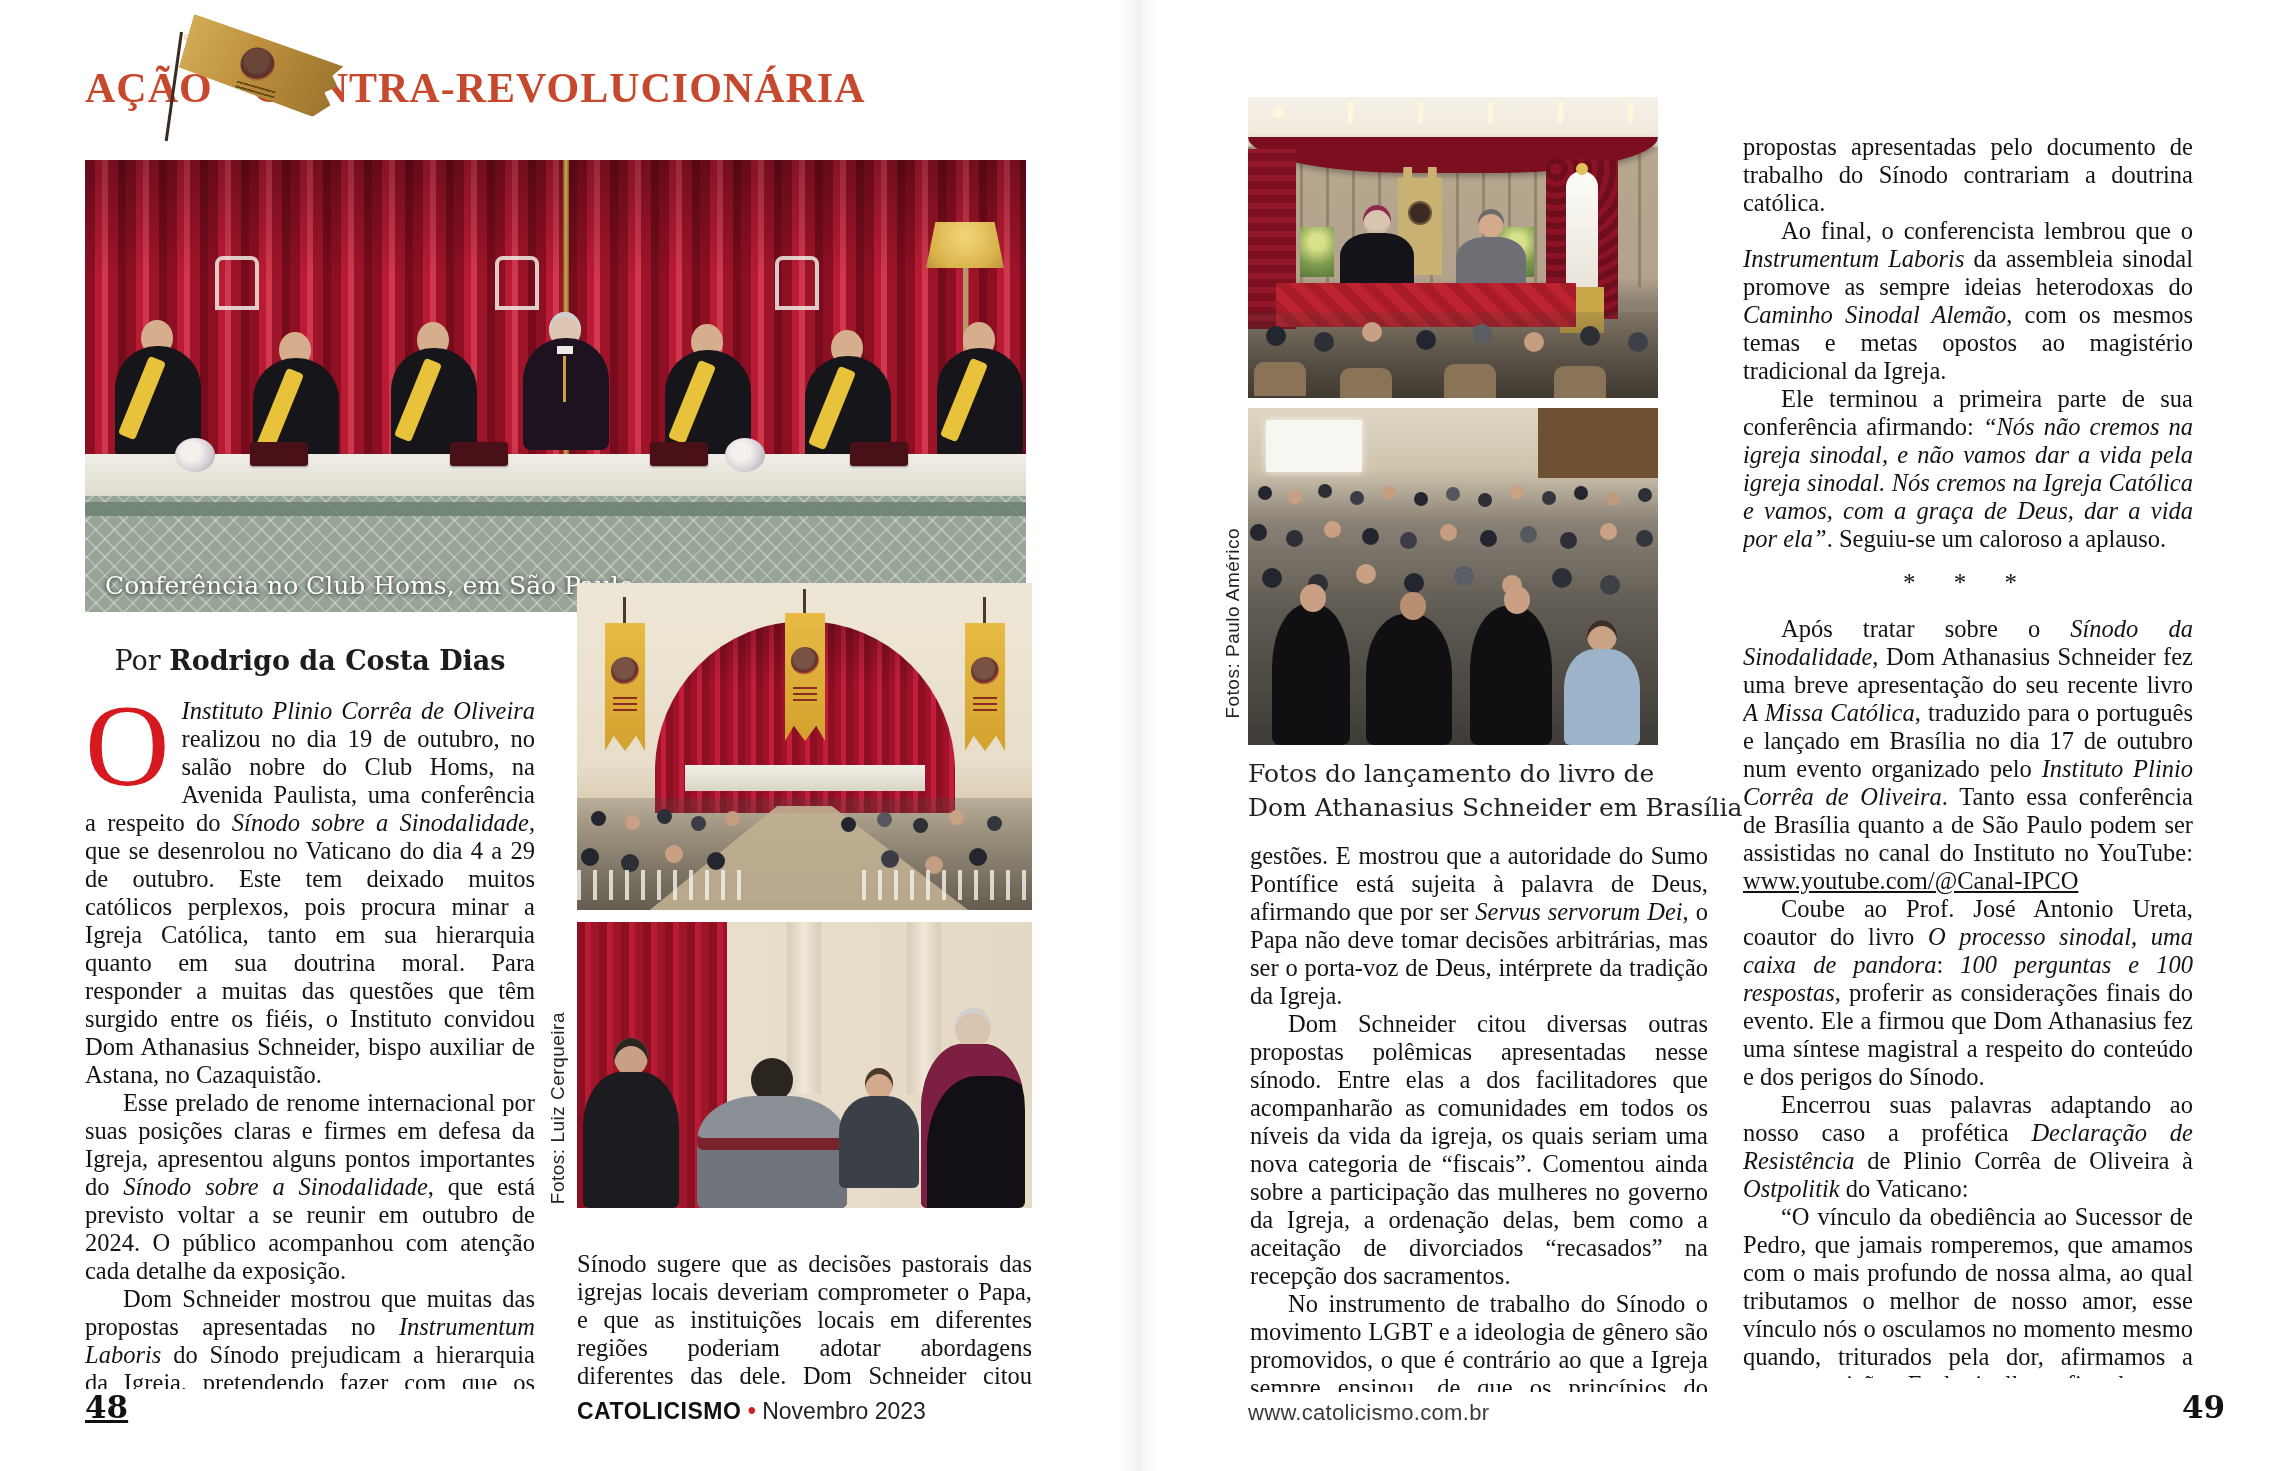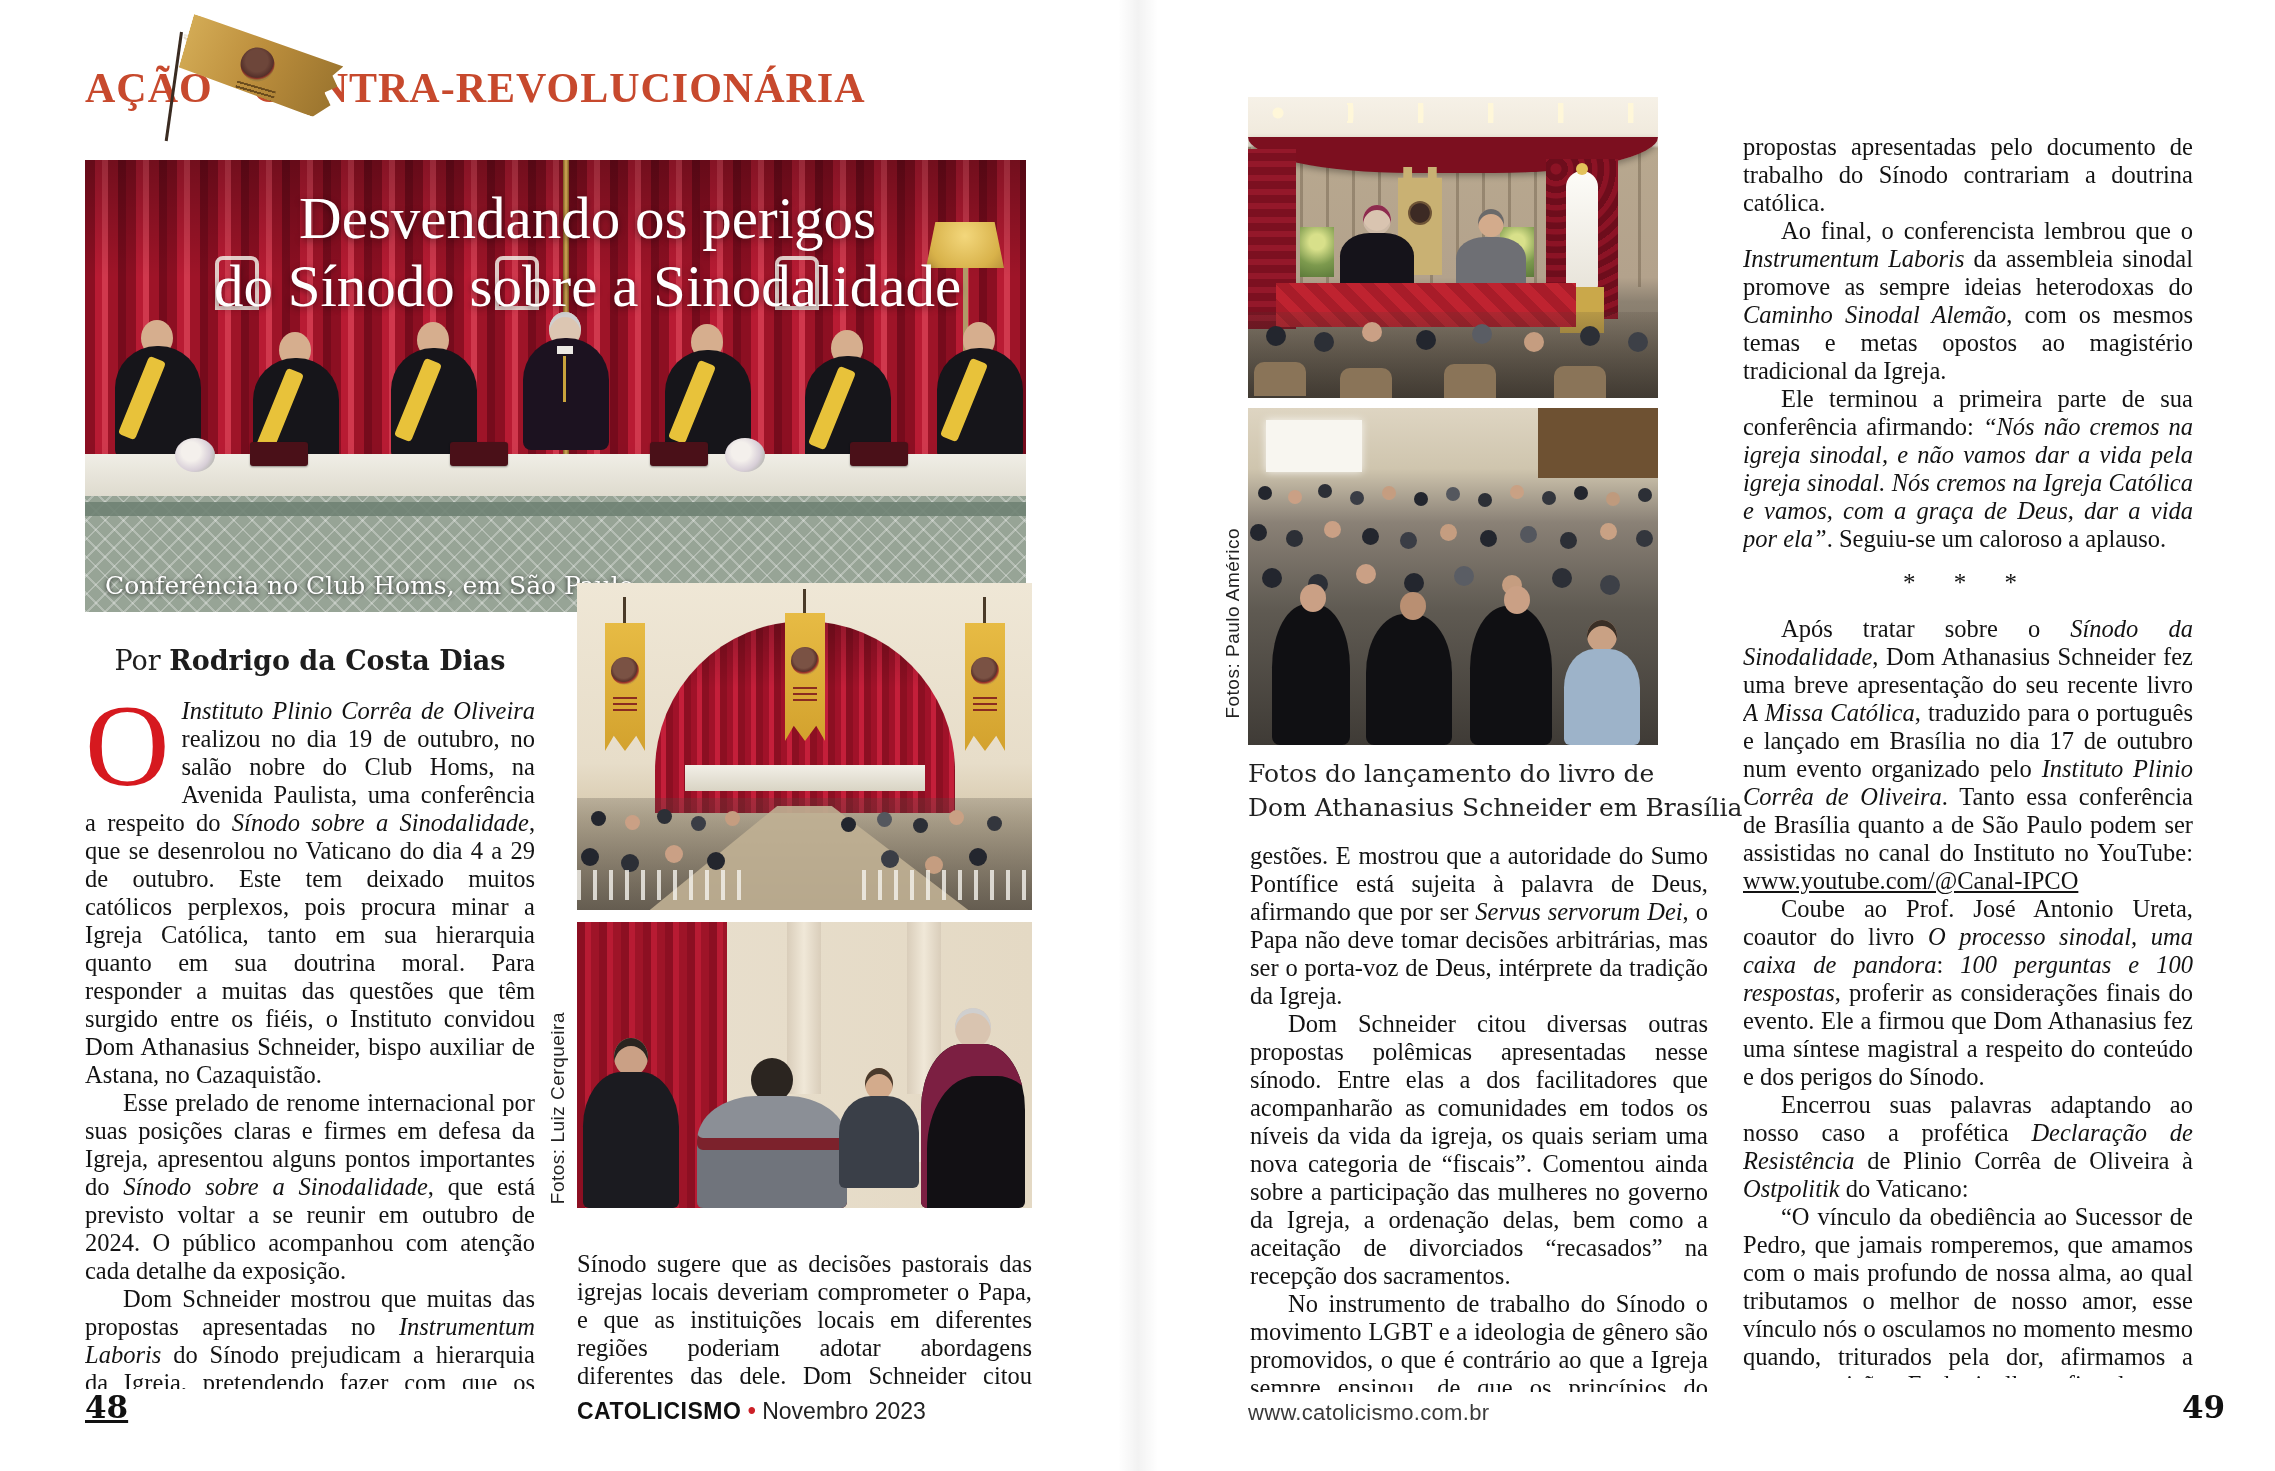--- a/index.html
+++ b/index.html
@@ -244,24 +244,20 @@
     <div class="head-table-top"></div>
     <div class="flower" style="left:90px;"></div>
     <div class="flower" style="left:640px;"></div>
     <div class="name-plate" style="left:165px;"></div>
     <div class="name-plate" style="left:365px;"></div>
     <div class="name-plate" style="left:565px;"></div>
     <div class="name-plate" style="left:765px;"></div>
     <div class="table-front"></div>
     <div class="table-front-stripe"></div>
 
-    <div class="main-title">
-      <div>Desvendando os perigos</div>
-      <div>do Sínodo sobre a Sinodalidade</div>
-    </div>
     <div class="main-caption">Conferência no Club Homs, em São Paulo</div>
   </div>
 
   <div class="byline">
     <span>Por</span>
     <span> </span>
     <b>Rodrigo da Costa Dias</b>
   </div>
 
   <div class="textcol" style="left:85px;top:697px;width:450px;height:692px;">

